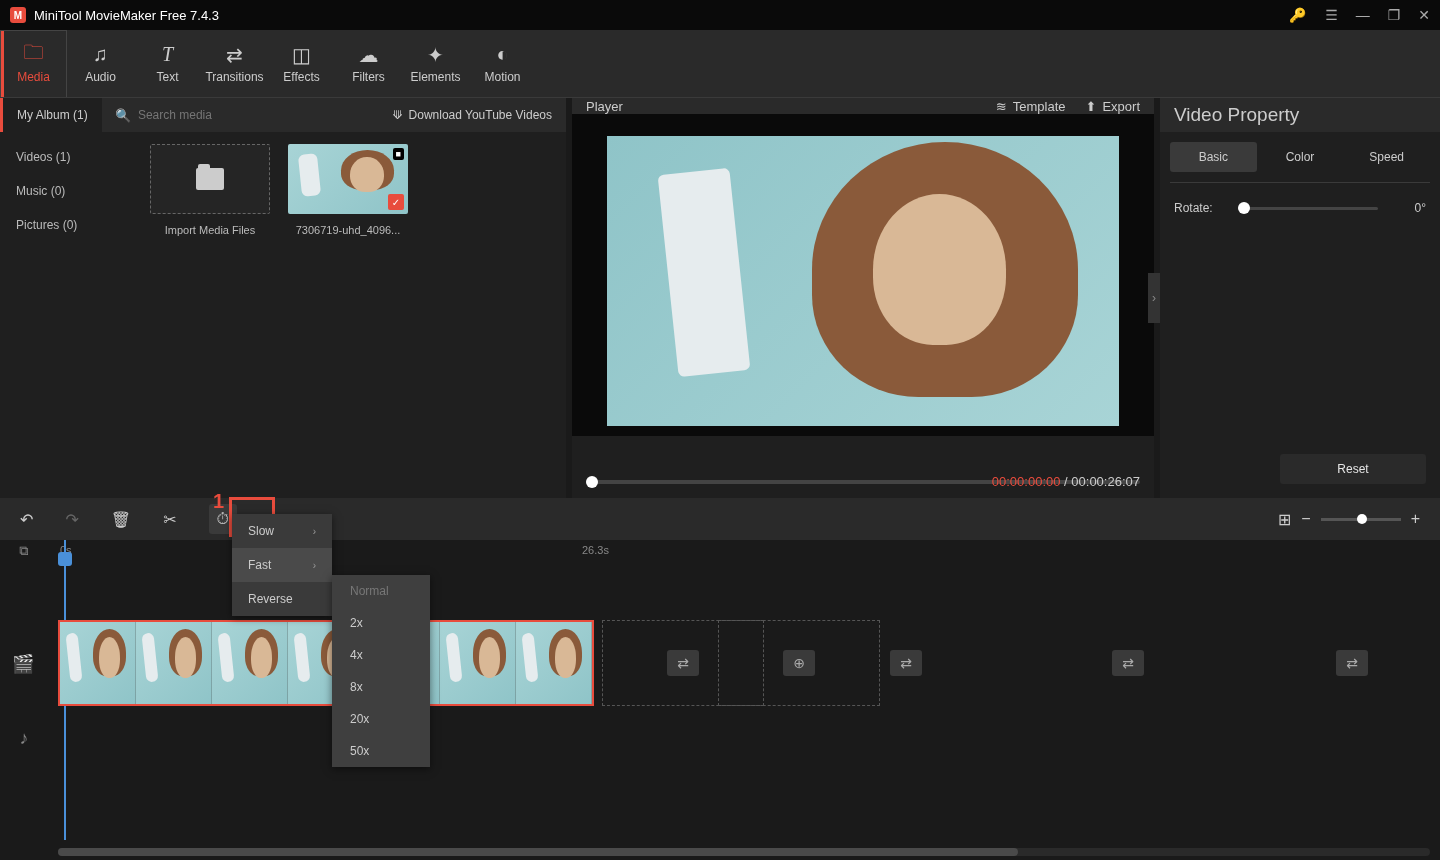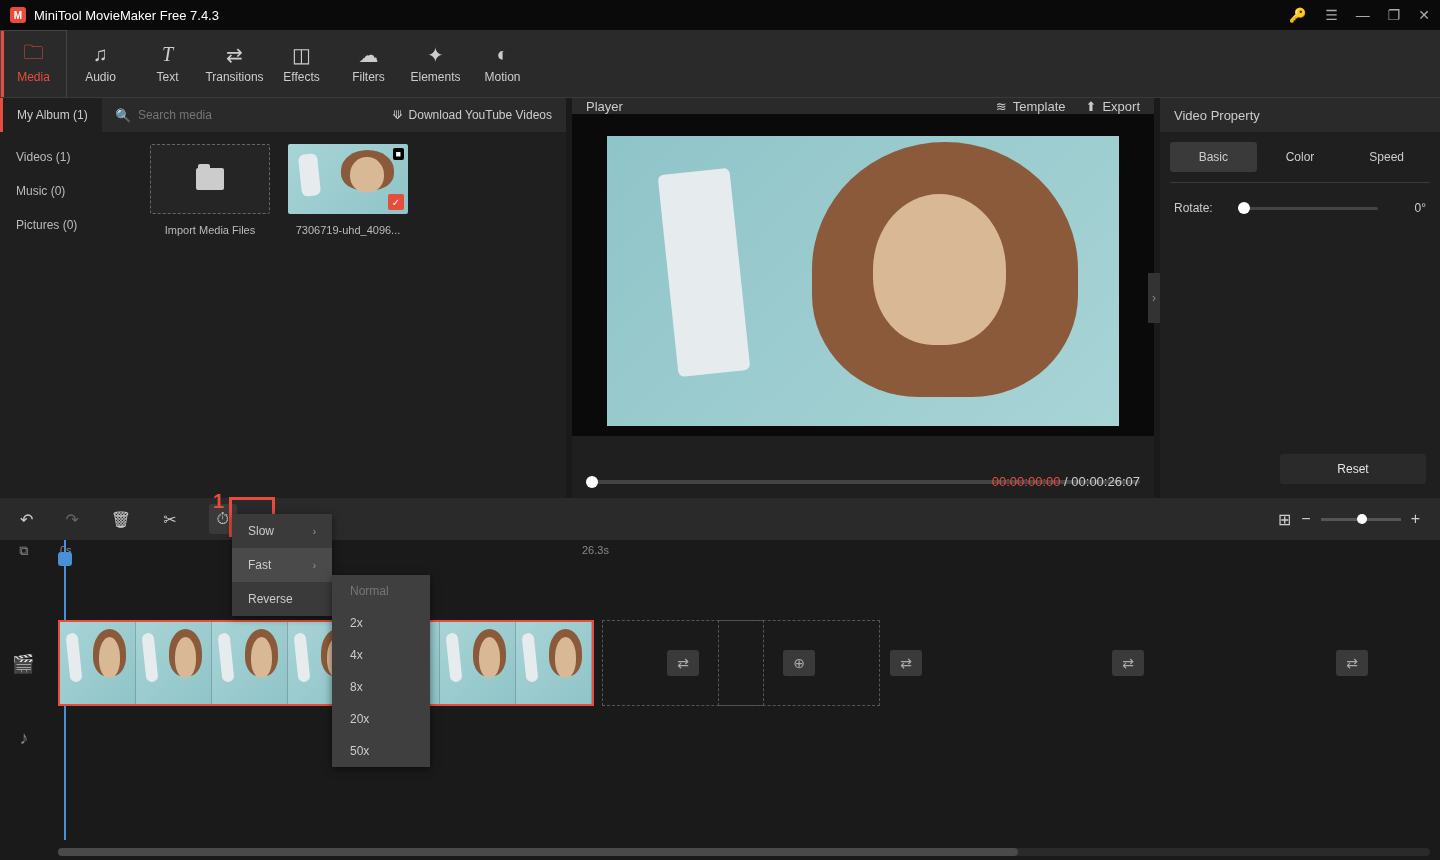--- a/index.html
+++ b/index.html
@@ -53,21 +53,21 @@
     .seek-handle { position: absolute; left: 0; top: -4px; width: 12px; height: 12px; background: #fff; border-radius: 50%; }
     .control-row { display: flex; align-items: center; gap: 20px; }
     .control-icon { color: #ccc; cursor: pointer; font-size: 15px; }
     .time-display { margin-left: auto; font-size: 13px; }
     .time-current { color: #e84c3d; }
     .aspect-select { background: #333; border: 1px solid #555; padding: 4px 12px; border-radius: 2px; font-size: 12px; display:flex; align-items:center; gap: 18px; cursor: pointer; }
     .volume-bar { width: 80px; height: 3px; background: #fff; position: relative; }
     .volume-handle { position: absolute; right: 10px; top: -4px; width: 11px; height: 11px; background: #fff; border-radius: 50%; }
     
     .props-panel { width: 280px; background: #1f1f1f; display: flex; flex-direction: column; position: relative; }
-    .props-header { height: 34px; display: flex; align-items: center; padding: 0 14px; background: #2a2a2a; font-size: 13px; }
+    .props-header { height: 34px; display: flex; align-items: center; padding: 0 14px; background: #2a2a2a; font-size: 19px; }
     .props-tabs { display: flex; padding: 10px 10px 4px; gap: 0; }
     .props-tab { flex: 1; text-align: center; padding: 8px 0; font-size: 12px; cursor: pointer; border-radius: 3px; }
     .props-tab.active { background: #3a3a3a; }
     .props-divider { height: 1px; background: #3a3a3a; margin: 6px 10px; }
     .props-row { display: flex; align-items: center; padding: 12px 14px; gap: 18px; }
     .props-label { font-size: 12px; width: 46px; }
     .flip-btn { width: 28px; height: 24px; background: #3a3a3a; border-radius: 3px; display: flex; align-items: center; justify-content: center; cursor: pointer; font-size: 12px; }
     .rotate-slider { flex: 1; height: 3px; background: #444; position: relative; border-radius: 2px; }
     .rotate-handle { position: absolute; left: 0; top: -5px; width: 12px; height: 12px; background: #fff; border-radius: 50%; }
     .rotate-value { font-size: 12px; width: 30px; text-align: right; }

